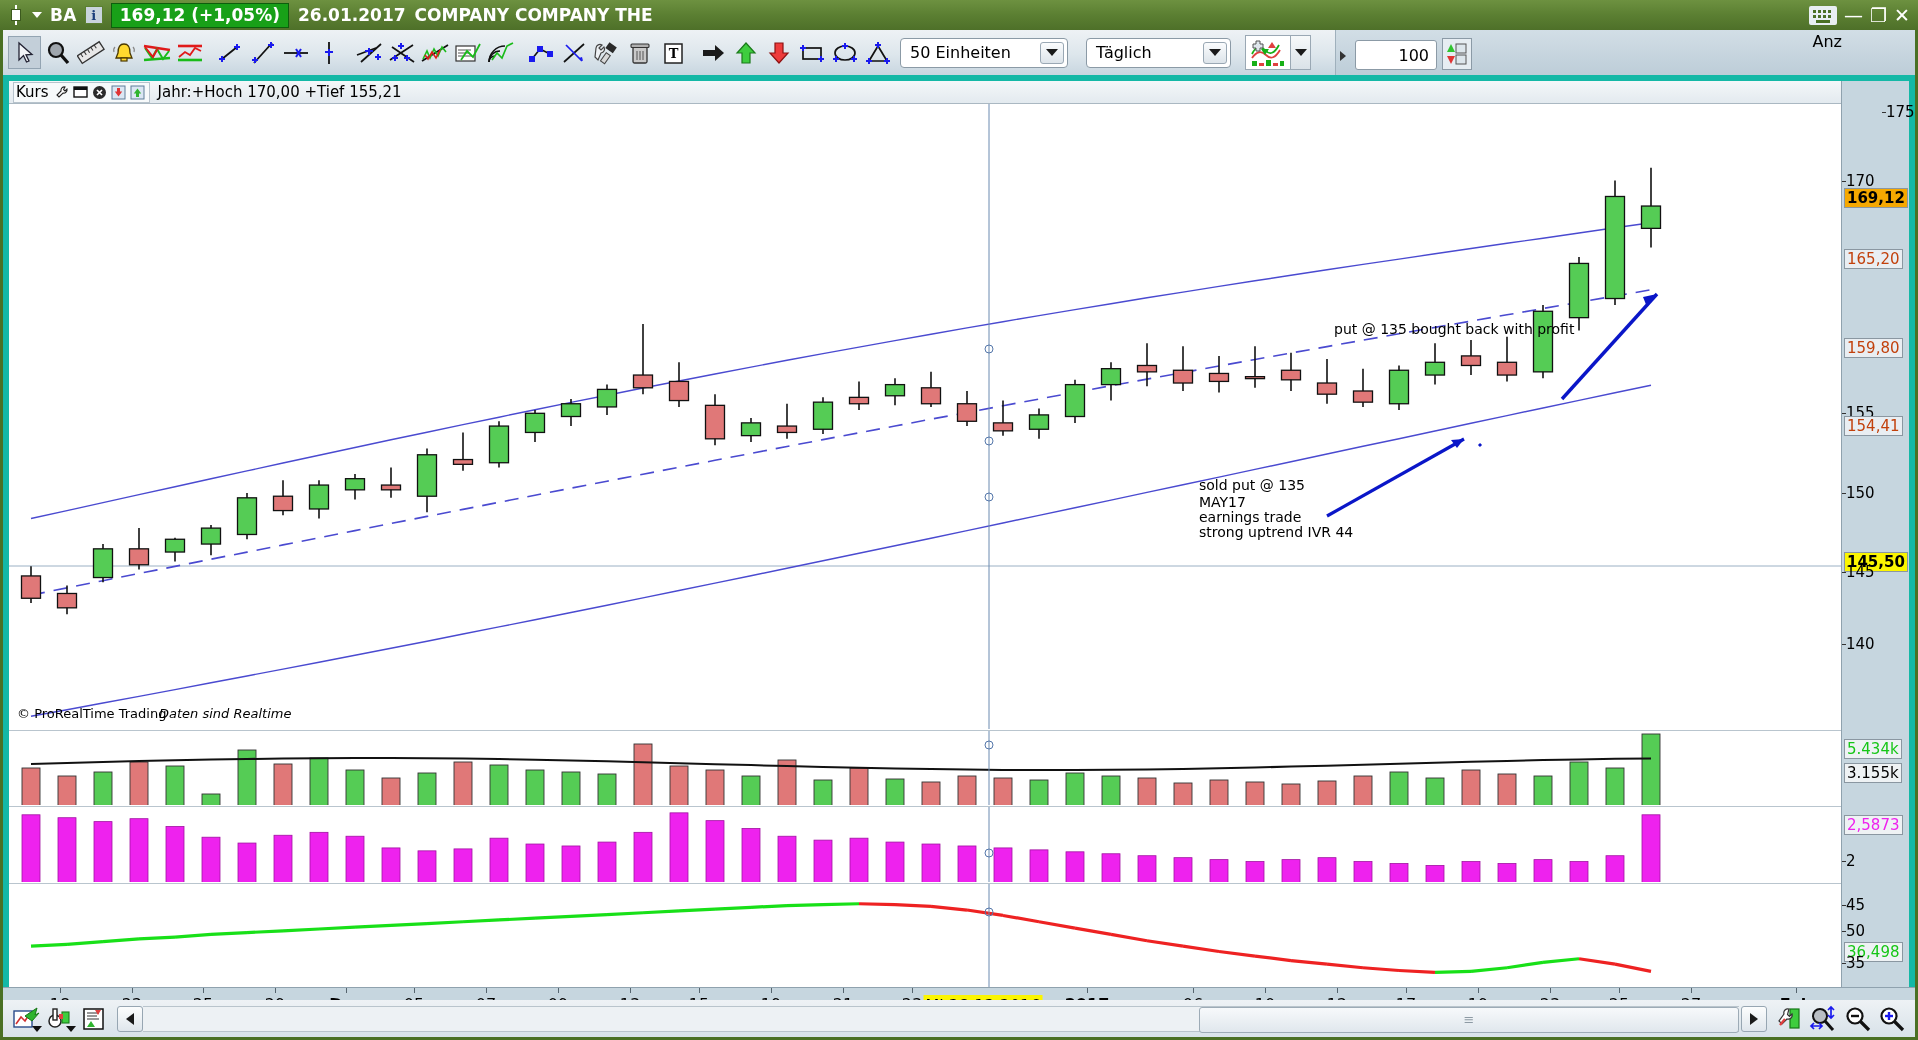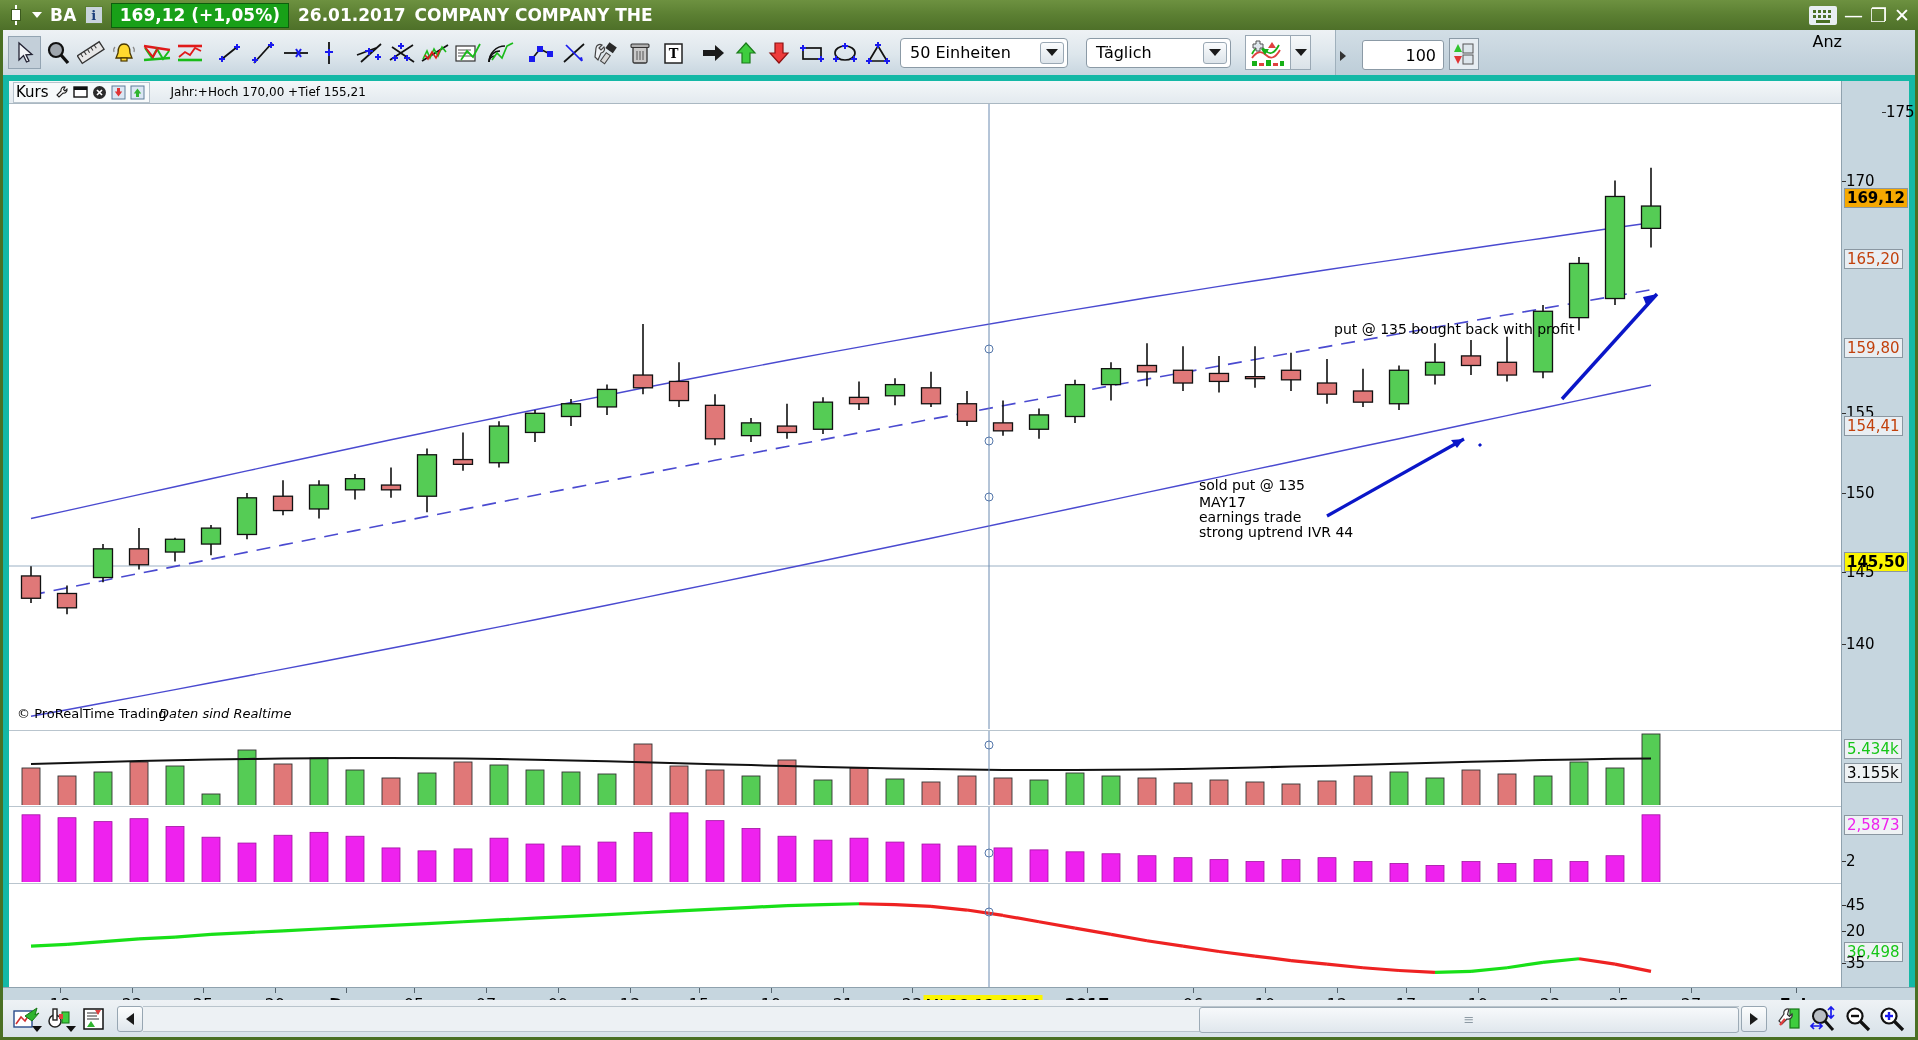--- a/index.html
+++ b/index.html
@@ -72,37 +72,37 @@
     position: absolute; right: 3px; top: 30px; height: 45px; width: 580px;
     background: linear-gradient(to bottom,#d2dee6,#bdcdd8);
     border-left: 1px solid #9fb0bc; display: flex; align-items: flex-end; padding: 0 6px 5px 4px;
   }
   .anz-label { position: absolute; right: 73px; top: 2px; font-size: 16px; color: #000; }
   .rt-tri { width: 0; height: 0; border-top: 5px solid transparent; border-bottom: 5px solid transparent; border-left: 6px solid #333; margin-right: 4px; margin-bottom: 9px;}
   .combo-strat { width: 270px; margin-left: 2px; }
   .numbox {
     width: 82px; height: 30px; background: #fff; border: 1px solid #8b9aa6; border-radius: 3px;
     display: flex; align-items: center; justify-content: flex-end; padding-right: 7px; font-size: 16px;
-    margin-left: 12px;
+    margin-left: 5px;
   }
 
   
   .chartframe {
     position: absolute; left: 3px; top: 75px; width: 1912px; height: 912px;
     background: #fff; border: 6px solid #14b8a6;
   }
   .pricebar {
     position: absolute; left: 0; top: 0; width: 1843px; height: 23px;
     background: linear-gradient(to bottom,#f4f7f9,#e3eaef); border-bottom: 1px solid #aab8c2;
     display: flex; align-items: center; font-size: 15px; padding-left: 4px;
   }
   .pb-box { display: flex; align-items: center; border: 1px solid #b7c3cc; background: #f7fafb; height: 21px; padding-right: 2px; }
   .pb-icn { width: 19px; height: 19px; display: flex; align-items: center; justify-content: center; }
   .pb-title { font-size: 15px; padding: 0 3px 0 2px; }
-  .pb-stats { margin-left: 21px; font-size: 12px; }
+  .pb-stats { margin-left: 8px; font-size: 15px; }
 
   .plot { position: absolute; left: 0; top: 23px; width: 1843px; height: 889px; }
   .panel { position: absolute; left: 0; width: 1843px; background: #fff; border-top: 1px solid #b9c5ce; overflow: hidden; }
   .panel svg { display: block; }
 
   .yaxis {
     position: absolute; right: 0; top: 0; width: 68px; height: 912px;
     background: #c6d6df; border-left: 1px solid #8fa2ae;
   }
   .ytick { position: absolute; left: 4px; font-size: 15px; color: #000; white-space: nowrap; }
@@ -760,21 +760,21 @@
         <div class="ylbl-box ylbl-blue" style="top: 335px;">154,41</div>
         <div class="ytick tickmark" style="top: 403px;">150</div>
         <div class="ylbl-box ylbl-yellow" style="top: 471px;">145,50</div>
         <div class="ytick tickmark" style="top: 482px;">145</div>
         <div class="ytick tickmark" style="top: 554px;">140</div>
         <div class="ylbl-box ylbl-green" style="top: 658px;">5.434k</div>
         <div class="ylbl-box ylbl-black" style="top: 682px;">3.155k</div>
         <div class="ylbl-box ylbl-mag" style="top: 734px;">2,5873</div>
         <div class="ytick tickmark" style="top: 771px;">2</div>
         <div class="ytick tickmark" style="top: 815px;">45</div>
-        <div class="ytick tickmark" style="top: 841px;">20</div>
+        <div class="ytick tickmark" style="top: 841px;">50</div>
         <div class="ylbl-box ylbl-green" style="top: 861px;">36,498</div>
         <div class="ytick tickmark" style="top: 873px;">35</div>
       </div>
   </div>
 
   <div class="xaxis" id="xaxis">
       <div class="xtick" style="left: 57px;">18</div>
       <div class="xtickline" style="left: 57px;"></div>
       <div class="xtick" style="left: 129px;">22</div>
       <div class="xtickline" style="left: 129px;"></div>

